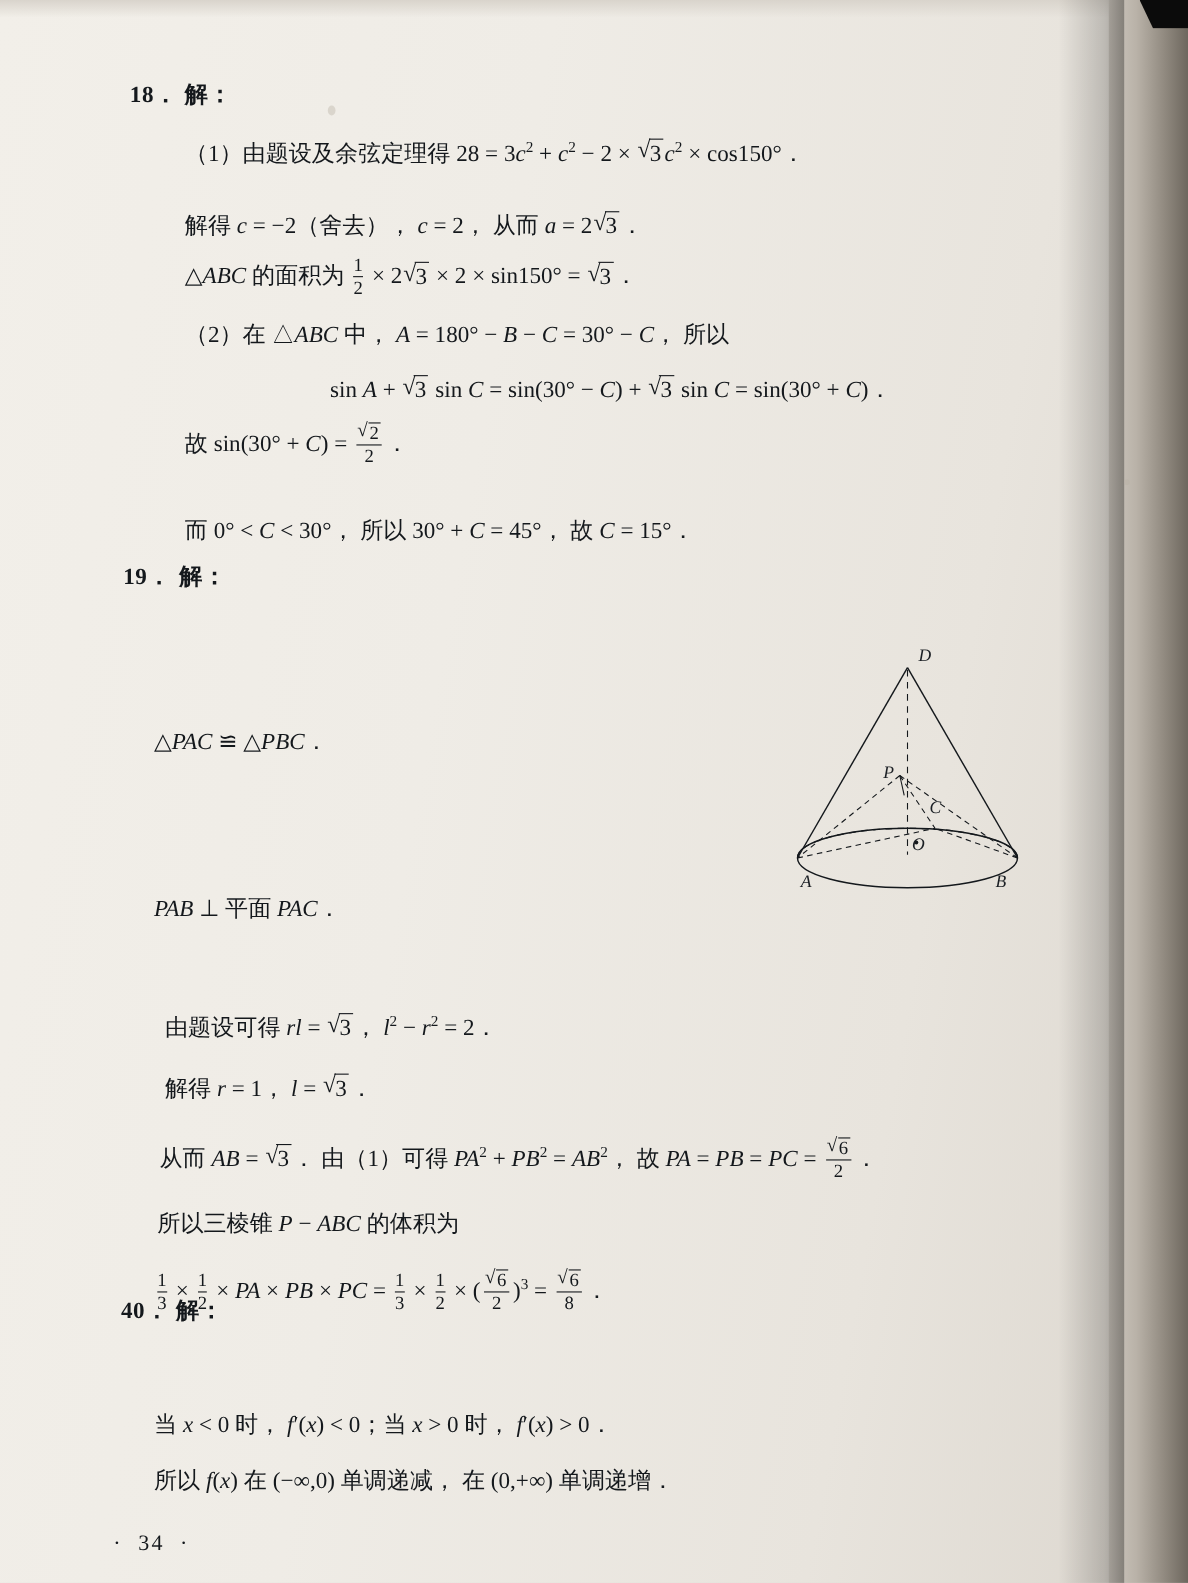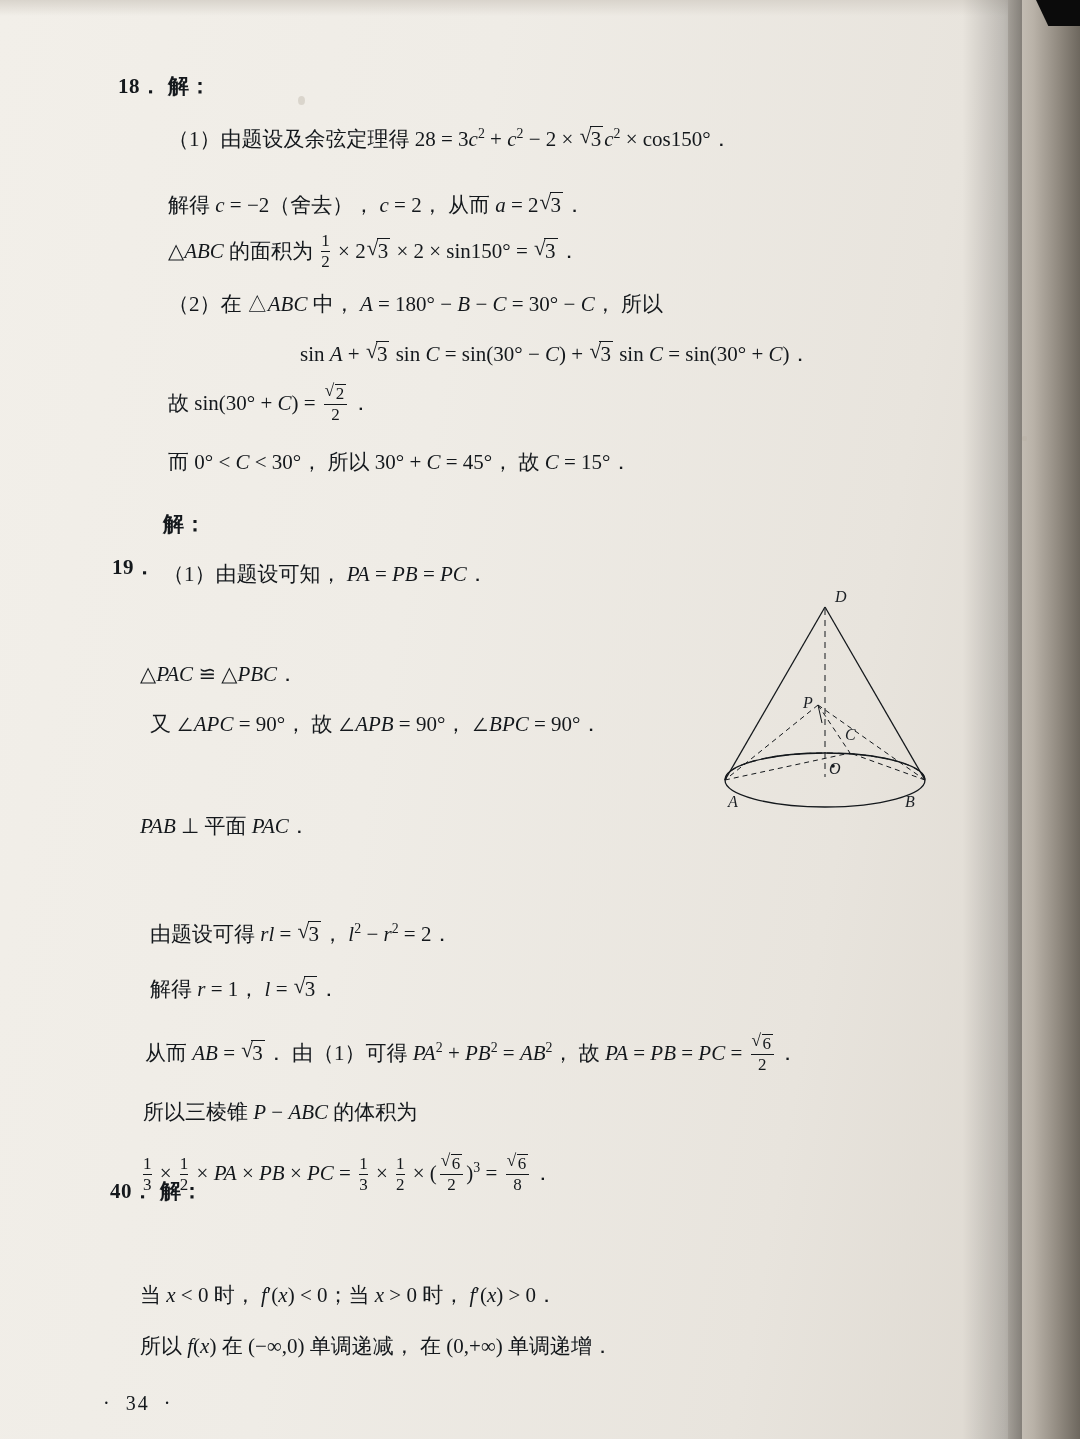--- a/index.html
+++ b/index.html
@@ -158,39 +158,33 @@
     </div>
 
     <div class="blk line" style="left:168px; top:385px;">
       故 sin(30° + <span class="ital">C</span>) =
       <span class="frac">
           <span class="num2"><span class="sqrt"><span class="rad">2</span></span></span>
           <span class="den">2</span>
         </span>．
     </div>
 
-    <div class="blk line" style="left:168px; top:448px;text-align:right;">
+    <div class="blk line" style="left:168px; top:468px;text-align:right;">
       而 0° &lt; <span class="ital">C</span> &lt; 30°， 所以 30° + <span class="ital">C</span> = 45°， 故 <span class="ital">C</span> = 15°．
     </div>
 
-    <div class="blk num" style="left:112px; top:510px;margin-top:43px;">19．</div>
+    <div class="blk num" style="left:112px; top:510px;">19．</div>
     <div class="blk num" style="left:163px; top:510px;">解：</div>
 
-    <div class="blk line" style="left:163px; top:560px;">
-      （1）由题设可知， <span class="ital">PA</span> = <span class="ital">PB</span> = <span class="ital">PC</span>．
-    </div>
 
 
     <div class="blk line" style="left:140px; top:660px;">
       △<span class="ital">PAC</span> ≌ △<span class="ital">PBC</span>．
     </div>
 
-    <div class="blk line" style="left:150px; top:710px;">
-      又 ∠<span class="ital">APC</span> = 90°， 故 ∠<span class="ital">APB</span> = 90°， ∠<span class="ital">BPC</span> = 90°．
-    </div>
 
 
     <div class="blk line" style="left:140px; top:812px;">
       <span class="ital">PAB</span> ⊥ 平面 <span class="ital">PAC</span>．
     </div>
 
 
     <div class="blk line" style="left:150px; top:920px;">
       由题设可得 <span class="ital">rl</span> = <span class="sqrt"><span class="rad">3</span></span>， <span class="ital">l</span><sup>2</sup> − <span class="ital">r</span><sup>2</sup> = 2．
     </div>

